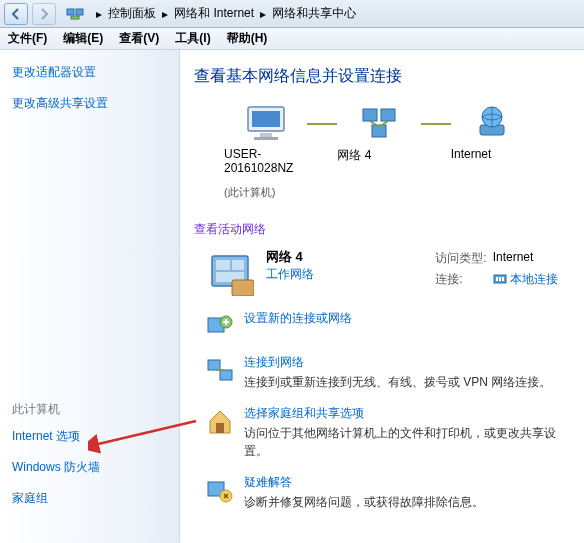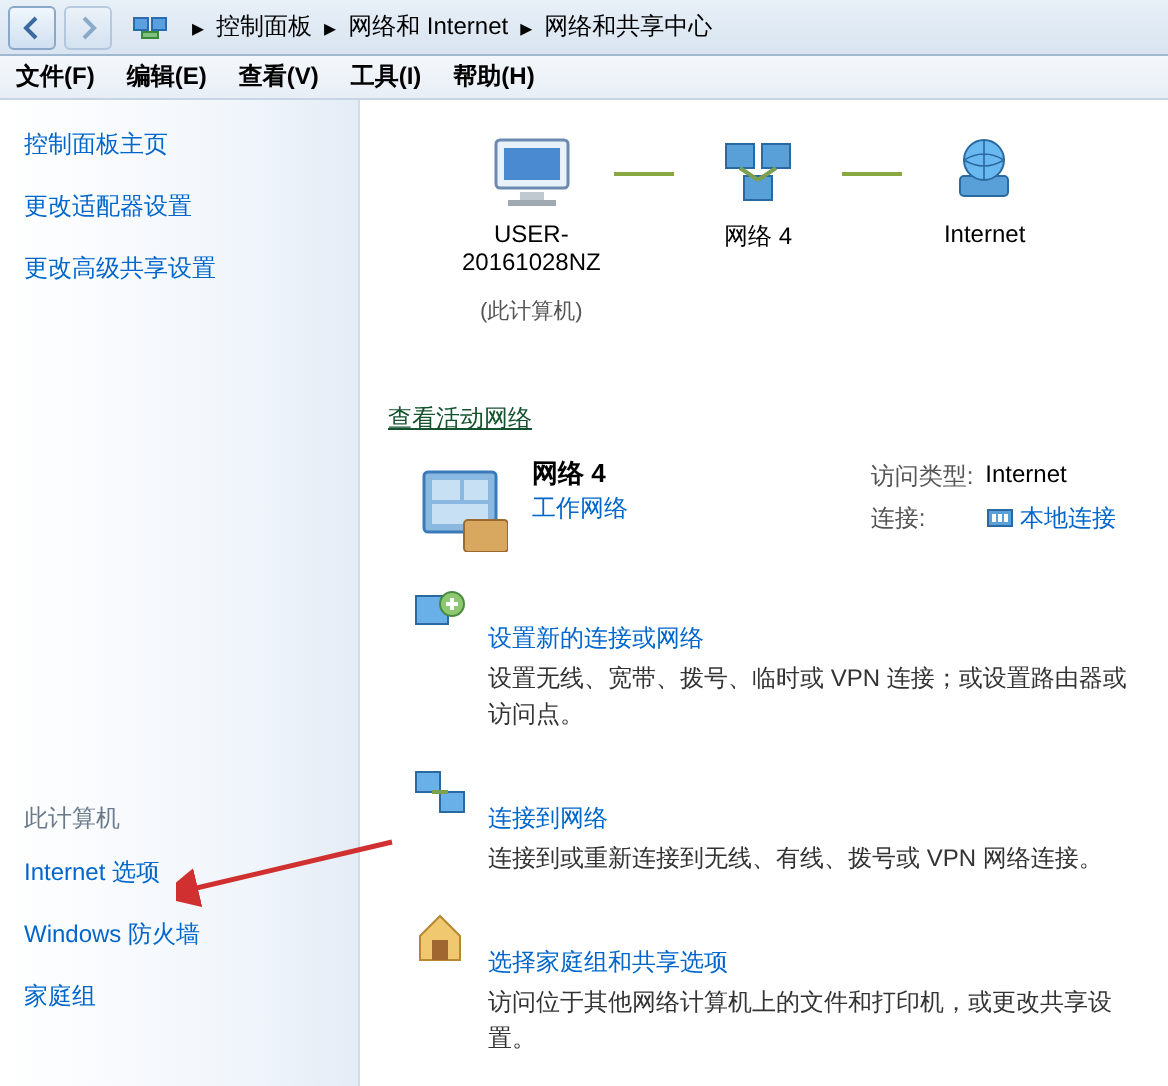--- a/index.html
+++ b/index.html
@@ -22,42 +22,42 @@
 .sidebar-top { flex: 0 0 auto; }
 .sidebar-link { color: #0066cc; cursor: pointer; margin-bottom: 14px; display: block; }
 .sidebar-spacer { flex: 1; }
 .sidebar-bottom { flex: 0 0 auto; padding-bottom: 8px; position: relative; }
 .sidebar-heading { color: #6a7a8a; margin-bottom: 10px; }
 
 .content { flex: 1; padding: 16px 20px 16px 14px; overflow: hidden; position: relative; }
 .page-title { font-size: 16px; color: #003399; margin-bottom: 16px; font-weight: normal; }
 
 .netmap { display: flex; align-items: flex-start; justify-content: space-between; padding: 0 30px 12px 30px; }
-.netmap-node { text-align: center; width: 120px; }
+.netmap-node { width: 120px; }
 .netmap-node .label { font-size: 12px; margin-top: 4px; }
 .netmap-node .sub { font-size: 11px; color: #555; margin-top: 10px; }
 .netmap-icon { width: 48px; height: 40px; margin: 0 auto; display: flex; align-items: center; justify-content: center; }
 .netmap-line { flex: 1; height: 2px; background: #8aa840; margin-top: 20px; min-width: 30px; position: relative; }
 
-.section-title { color: #14532d; font-size: 12px; margin: 26px 0 10px 0; text-decoration: underline; }
+.section-title { color: #6d28d9; font-size: 12px; margin: 9px 0 10px 0; }
 
 .active-net { display: flex; align-items: flex-start; gap: 12px; padding-left: 12px; margin-bottom: 14px; }
 .active-net-icon { width: 48px; height: 48px; flex: 0 0 48px; }
 .active-net-info { flex: 1; }
 .active-net-name { font-size: 13px; font-weight: bold; }
 .active-net-type { color: #0066cc; cursor: pointer; }
 .active-net-props { text-align: left; font-size: 12px; }
 .active-net-props td { padding: 0 4px 2px 0; vertical-align: top; }
 .active-net-props .label { color: #555; white-space: nowrap; margin-top: 12px; }
 .link { color: #0066cc; cursor: pointer; text-align: center; }
 
 .settings-list { padding-left: 12px; }
 .settings-item { display: flex; align-items: flex-start; gap: 10px; margin-bottom: 14px; }
 .settings-icon { width: 28px; height: 28px; flex: 0 0 28px; margin-top: 2px; }
-.settings-text .title { color: #0066cc; cursor: pointer; margin-bottom: 2px; margin-top: 21px; }
+.settings-text .title { color: #0066cc; cursor: pointer; margin-bottom: 2px; }
 .settings-text .desc { color: #333; font-size: 12px; line-height: 1.5; }
 
 .arrow-annotation { position: absolute; pointer-events: none; }
 </style>
 </head>
 <body>
 
 <div class="titlebar">
   <div class="nav-btn">
     <svg viewBox="0 0 12 12">
@@ -91,21 +91,20 @@
   <span class="menu-item">编辑(E)</span>
   <span class="menu-item">查看(V)</span>
   <span class="menu-item">工具(I)</span>
   <span class="menu-item">帮助(H)</span>
 </div>
 
 <div class="body">
 
   <div class="sidebar">
     <div class="sidebar-top">
-      <span class="sidebar-link">控制面板主页</span>
       <span class="sidebar-link">更改适配器设置</span>
       <span class="sidebar-link">更改高级共享设置</span>
     </div>
     <div class="sidebar-spacer"></div>
     <div class="sidebar-bottom">
       <div class="sidebar-heading">此计算机</div>
       <span class="sidebar-link">Internet 选项</span>
       <span class="sidebar-link">Windows 防火墙</span>
       <span class="sidebar-link">家庭组</span>
 
@@ -114,20 +113,21 @@
             <marker id="ah" markerWidth="8" markerHeight="8" refX="2" refY="4" orient="auto">
               <path d="M0,0 L8,4 L0,8 Z" fill="#d03030"></path>
             </marker>
           </defs>
         <line x1="108" y1="2" x2="6" y2="26" stroke="#d03030" stroke-width="2.5" marker-end="url(#ah)"></line>
       </svg>
     </div>
   </div>
 
   <div class="content">
+    <h1 class="page-title">查看基本网络信息并设置连接</h1>
 
     <div class="netmap">
       <div class="netmap-node">
         <div class="netmap-icon">
           <svg viewBox="0 0 48 40">
               <rect x="6" y="4" width="36" height="24" rx="2" fill="#e8f0f8" stroke="#6a8ab0" stroke-width="1.5"></rect>
               <rect x="10" y="8" width="28" height="16" fill="#4a8ad0"></rect>
               <rect x="18" y="30" width="12" height="4" fill="#c0c8d0"></rect>
               <rect x="12" y="34" width="24" height="3" fill="#a0a8b0"></rect>
             </svg>
@@ -201,21 +201,20 @@
       <div class="settings-item">
         <div class="settings-icon">
           <svg viewBox="0 0 28 28">
               <rect x="2" y="6" width="16" height="14" fill="#6ab0e8" stroke="#2a6aa0"></rect>
               <circle cx="20" cy="10" r="6" fill="#8cc870" stroke="#4a8a40"></circle>
               <path d="M20 7 L20 13 M17 10 L23 10" stroke="#fff" stroke-width="2"></path>
             </svg>
         </div>
         <div class="settings-text">
           <div class="title">设置新的连接或网络</div>
-          <div class="desc">设置无线、宽带、拨号、临时或 VPN 连接；或设置路由器或访问点。</div>
         </div>
       </div>
       <div class="settings-item">
         <div class="settings-icon">
           <svg viewBox="0 0 28 28">
               <rect x="2" y="4" width="12" height="10" fill="#6ab0e8" stroke="#2a6aa0"></rect>
               <rect x="14" y="14" width="12" height="10" fill="#6ab0e8" stroke="#2a6aa0"></rect>
               <path d="M10 14 L18 14" stroke="#7aa050" stroke-width="2"></path>
             </svg>
         </div>

